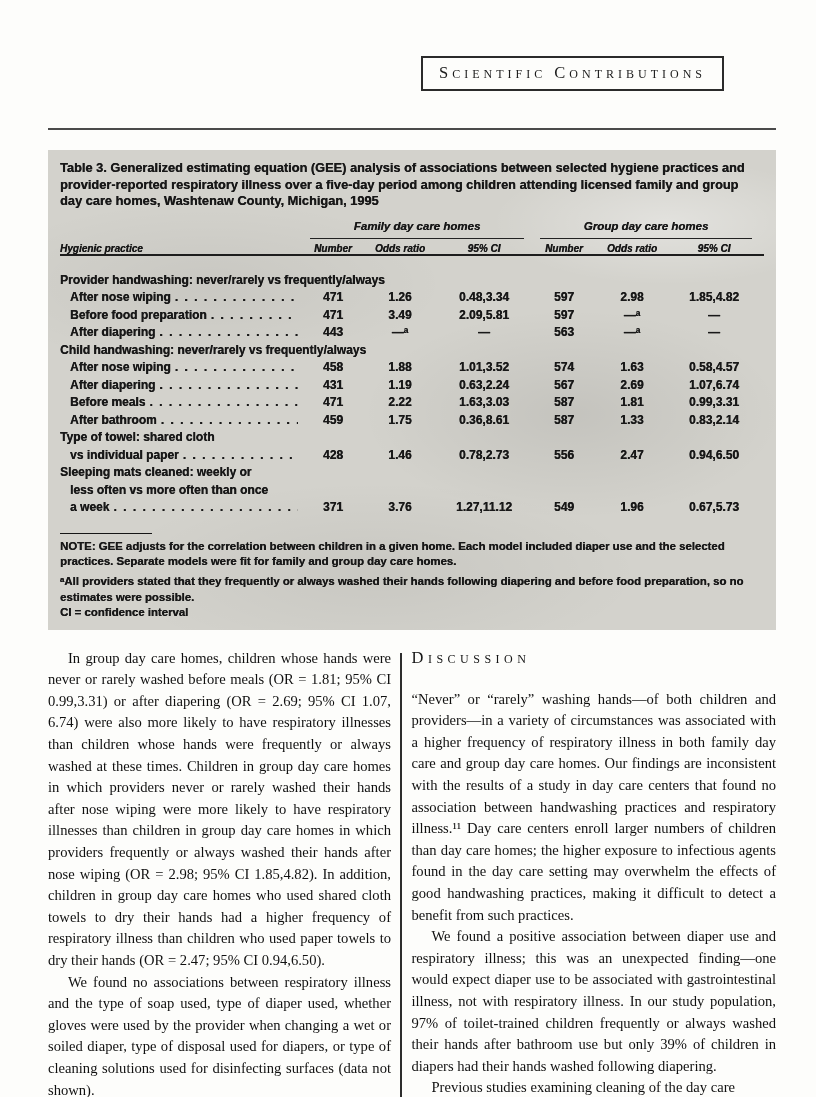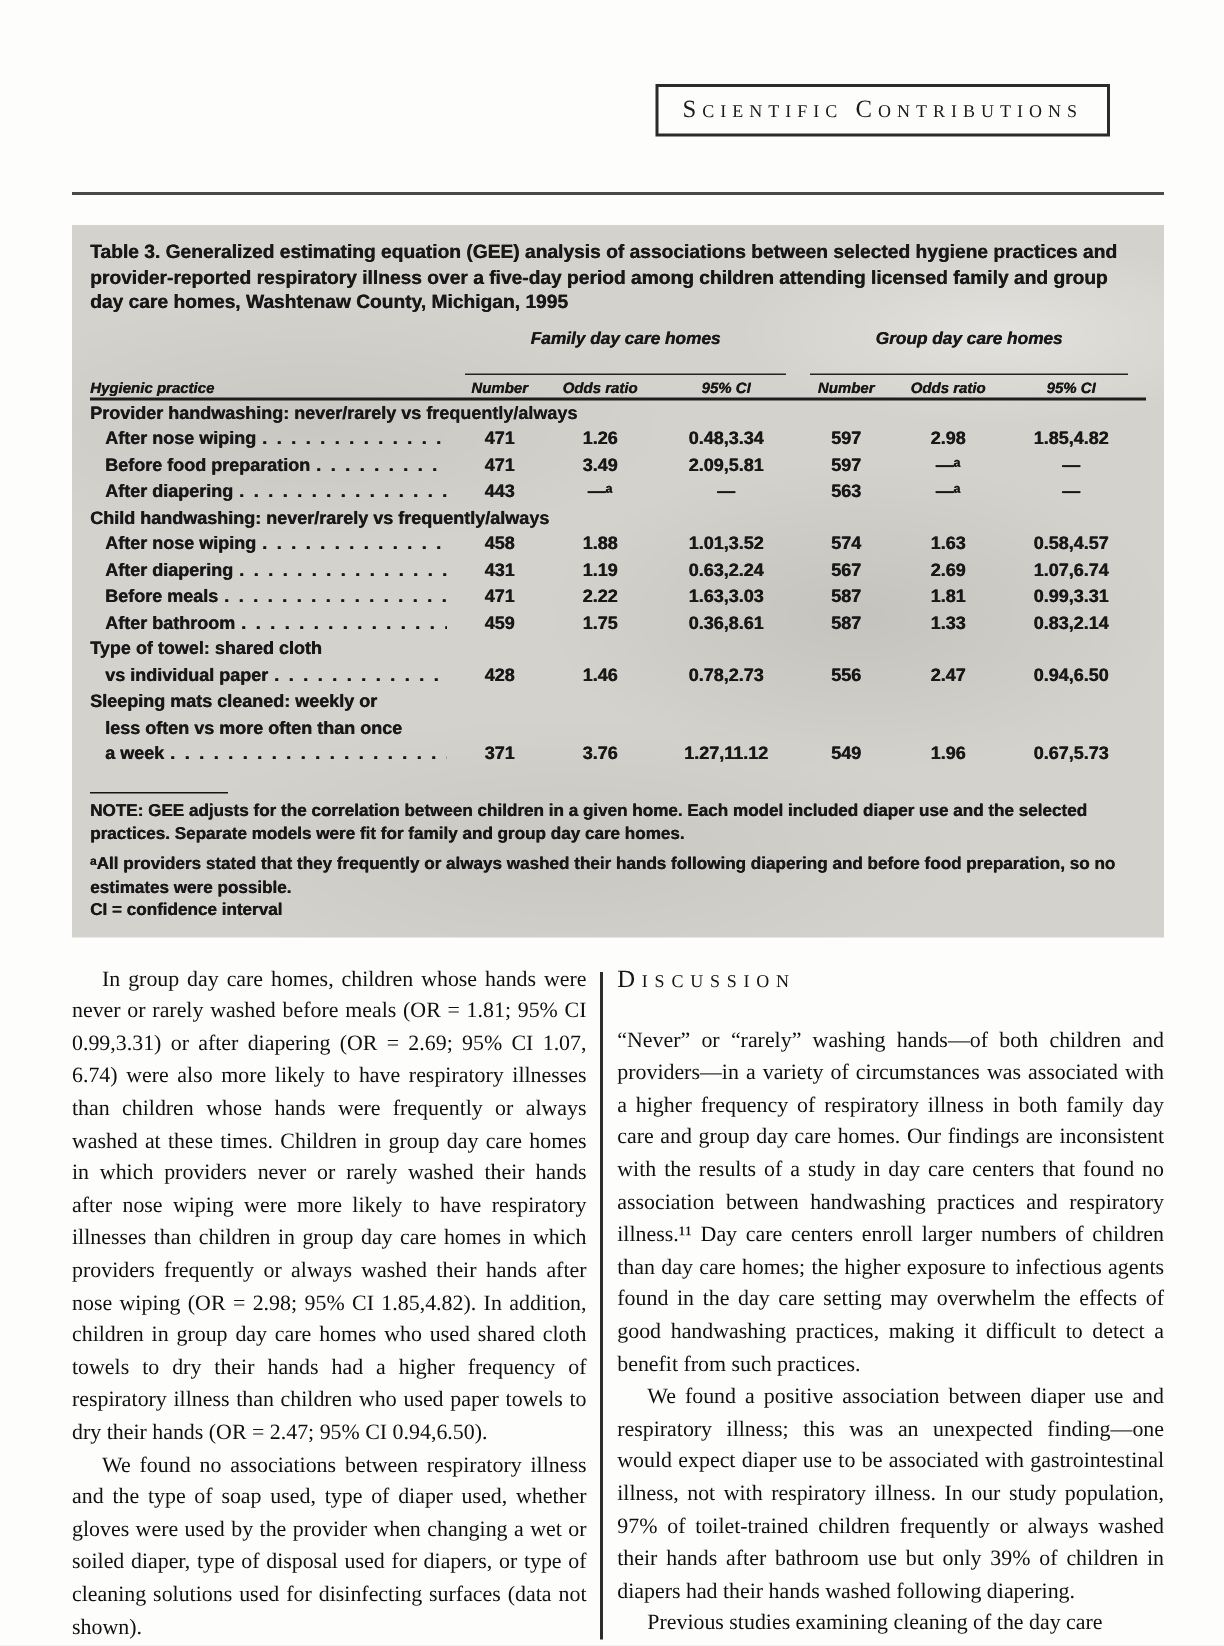--- a/index.html
+++ b/index.html
@@ -4,21 +4,21 @@
 <style>
   * { margin:0; padding:0; box-sizing:border-box; }
   html,body { background:#e8e8e6; }
   .page {
     width:816px; height:1097px; margin:0 auto; background:#fdfdfb;
     font-family:"Liberation Serif", serif; color:#111;
     padding:56px 40px 0 48px; position:relative; overflow:hidden;
   }
   
   .banner-box {
-    margin-left:auto; margin-right:36px; width:max-content;
+    margin-left:auto; margin-right:52px; width:max-content;
     border:2px solid #2b2b2b; padding:5px 16px 6px;
   }
   .banner-text {
     font-variant:small-caps; letter-spacing:4px; font-size:16.5px; color:#1b1b1b;
   }
   .top-rule { border:none; border-top:2px solid #4a4a4a; margin-top:37px; }
 
   
   .scan-table {
     margin-top:20px; padding:10px 12px 12px;
@@ -28,26 +28,26 @@
       radial-gradient(ellipse 340px 120px at 22% 28%, rgba(0,0,0,0.05), transparent 70%),
       radial-gradient(ellipse 300px 150px at 72% 55%, rgba(0,0,0,0.07), transparent 70%),
       radial-gradient(ellipse 380px 130px at 45% 88%, rgba(0,0,0,0.05), transparent 70%),
       radial-gradient(ellipse 250px 90px at 85% 15%, rgba(255,255,255,0.35), transparent 70%),
       #d3d2cc;
     text-shadow:0.3px 0 0 currentColor;
   }
   .t-title { font-size:12.8px; line-height:16.5px; max-width:694px; }
   .gh-row { display:grid; grid-template-columns:242px 230px 228px; margin-top:10px; align-items:end; }
   .gh { font-style:italic; font-size:11.5px; text-align:center; border-bottom:1.5px solid #222;
-        padding-bottom:17px; margin:0 8px; }
+        padding-bottom:6px; margin:0 8px; }
   .ch-row { display:grid; grid-template-columns:242px 62px 72px 96px 64px 72px 92px;
             font-style:italic; font-size:10px; align-items:end; margin-top:4px; padding-bottom:0; }
   .ch-row .t-cell { }
   .head-rule { border:none; border-top:2.5px solid #1d1d1d; }
-  .t-body { margin-top:0; font-size:12px; }
+  .t-body { margin-top:16px; font-size:12px; }
   .t-sechead { line-height:17.5px; }
   .t-sechead.cont { padding-left:10px; }
   .t-row { display:grid; grid-template-columns:242px 62px 72px 96px 64px 72px 92px; line-height:17.5px; }
   .t-label { display:flex; padding-left:10px; overflow:hidden; }
   .t-label .lbl { white-space:nowrap; }
   .leader { flex:1; white-space:nowrap; overflow:hidden; margin:0 4px; }
   .leader::before { content:". . . . . . . . . . . . . . . . . . . . . . . . . . . . . . . . . . . ."; letter-spacing:1.5px; }
   .t-cell { text-align:center; }
   .fn-rule { border:none; border-top:1.5px solid #151515; width:92px; margin:16px 0 5px; }
   .t-note, .t-footnote { font-size:11.4px; line-height:15.8px; max-width:706px; }

